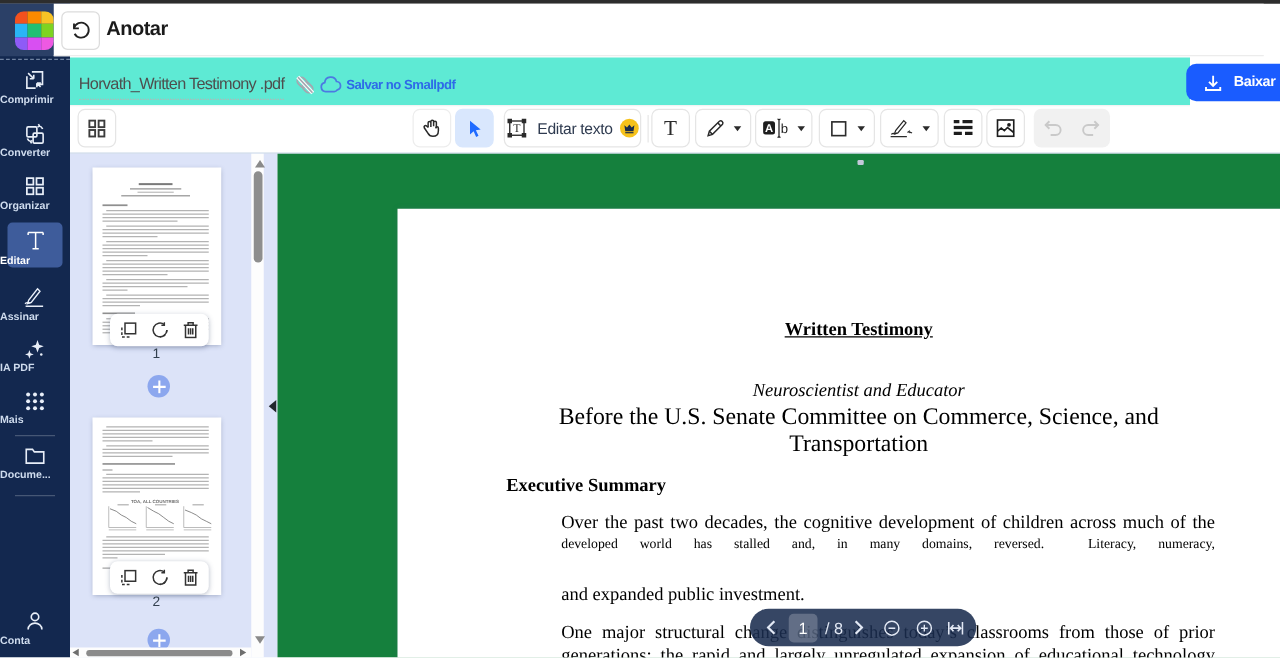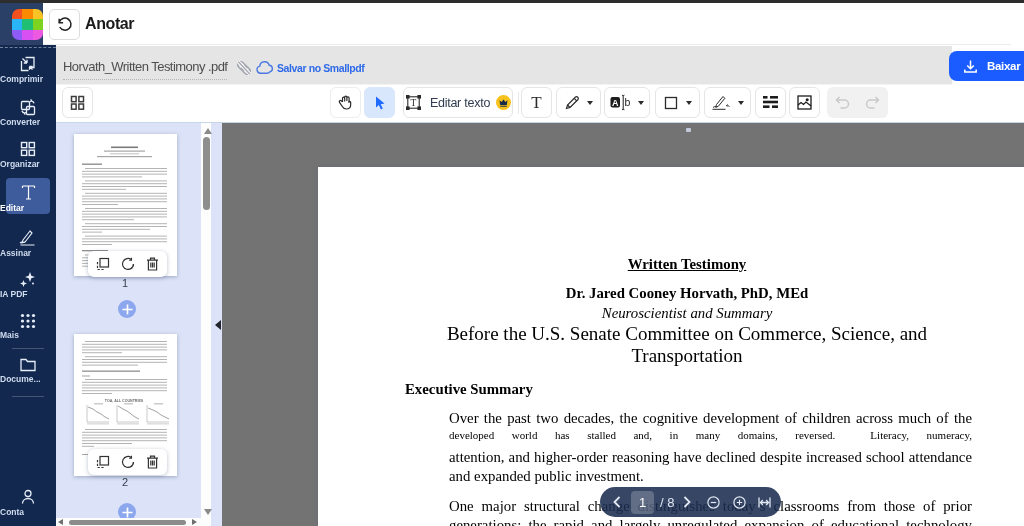--- a/index.html
+++ b/index.html
@@ -15,41 +15,41 @@
   #logoarea { left:0; top:0; width:56px; height:42px; background:#2b4067; }
   #logo { left:12px; top:6px; width:31px; height:31px; border-radius:7px; overflow:hidden; display:grid; grid-template-columns:1fr 1fr 1fr; grid-template-rows:1fr 1fr 1fr; }
   #dash1 { left:0; top:44px; width:56px; height:0; border-top:1px dashed rgba(190,205,230,0.55); }
   .navitem { width:56px; text-align:left; color:#cfdcee; font-size:8.5px; font-weight:600; }
   .navitem svg { display:block; margin:0 auto 1px auto; }
   #editar-box { left:6px; top:175px; width:44px; height:36px; background:#3e5c9b; border-radius:4px; }
   .sdiv { left:12px; width:32px; height:0; border-top:1px solid rgba(255,255,255,0.22); }
 
   
   #row1 { left:43px; top:3px; width:968px; height:42px; background:#fff; border-bottom:1px solid #ececec; }
-  #row2 { left:56px; top:46px; width:896px; height:39px; background:#e5e5e5; border-bottom:1px solid #f3f3f3; }
+  #row2 { left:56px; top:46px; width:896px; height:39px; background:#5eead4; border-bottom:1px solid #f3f3f3; }
   #row3 { left:56px; top:85px; width:968px; height:38px; background:#fff; border-bottom:1px solid #c8d5e6; }
 
   .btn { position:absolute; background:#fff; border:1px solid #e3e3e3; border-radius:6px; display:flex; align-items:center; justify-content:center; }
   #undo-btn { left:6px; top:6px; width:31px; height:31px; border-color:#dcdcdc; border-radius:5px; }
   #anotar { left:42px; top:12px; font-size:16px; letter-spacing:-0.4px; font-weight:700; color:#1a1a1a; }
 
   #fname { left:7px; top:13px; font-size:13px; letter-spacing:-0.55px; color:#4e4e4e; border-bottom:1px dotted #b5b5b5; padding-bottom:5px; }
   #linkico { left:178px; top:12px; }
   #cloudico { left:199px; top:12px; }
   #salvar { left:221px; top:16px; font-size:10.5px; letter-spacing:-0.4px; font-weight:600; color:#2e6ae8; }
   #baixar { left:893px; top:5px; width:131px; height:30px; background:#1a5cff; border-radius:8px; color:#fff; font-size:11.5px; letter-spacing:-0.3px; font-weight:700; display:flex; align-items:center; padding-left:14px; }
   #baixar svg { margin-right:9px; }
 
   
   .tb { position:absolute; top:2px; height:31px; background:#fff; border:1px solid #e5e5e5; border-radius:6px; display:flex; align-items:center; justify-content:center; }
   .caret { width:0; height:0; border-left:3.5px solid transparent; border-right:3.5px solid transparent; border-top:4.5px solid #2b2b2b; margin-left:7px; }
 
   
   #panel { left:56px; top:123px; width:166px; height:403px; background:#dce3f8; }
-  #docarea { left:222px; top:123px; width:802px; height:403px; background:#737373; }
+  #docarea { left:222px; top:123px; width:802px; height:403px; background:#15803d; }
   #page { left:96px; top:44px; width:728px; height:380px; background:#fff; box-shadow:0 0 5px rgba(80,95,135,0.25); }
 
   .thumb { left:18px; width:103px; height:142px; background:#fff; box-shadow:0 1px 4px rgba(60,75,110,0.4); }
   .actbar { left:32px; width:79px; height:26px; background:#fff; border-radius:6px; box-shadow:0 1px 4px rgba(60,75,110,0.35); display:flex; align-items:center; justify-content:space-between; padding:0 8px; }
   .pnum { width:134px; text-align:center; font-size:11px; color:#33404f; left:2px; }
   .plus { left:62px; width:18px; height:18px; border-radius:50%; background:#8ca7ee; color:#fff; display:flex; align-items:center; justify-content:center; }
 
   
   #vtrack { left:145px; top:0px; width:10px; height:403px; background:#fdfdfd; }
   #vthumb { left:146.5px; top:14px; width:7px; height:73px; background:#8e8e8e; border-radius:4px; }
@@ -455,27 +455,25 @@
   <div class="tri abs" style="left:2px;top:396px;border-top:3.5px solid transparent;border-bottom:3.5px solid transparent;border-right:5px solid #6e6e6e"></div>
   <div id="hthumb" class="abs"></div>
   <div class="tri abs" style="left:136px;top:396px;border-top:3.5px solid transparent;border-bottom:3.5px solid transparent;border-left:5px solid #6e6e6e"></div>
   <div class="tri abs" id="collapse" style="border-top:5.5px solid transparent;border-bottom:5.5px solid transparent;border-right:6px solid #22262c"></div>
 </div>
 
 <div id="docarea" class="abs">
   <div id="page" class="abs"></div>
   <div class="abs" style="left:464px;top:5px;width:5px;height:4px;background:#c3c9da;border-radius:1px"></div>
   <div class="doc ctr" style="top:133px;font-size:14.8px;font-weight:bold;text-decoration:underline">Written Testimony</div>
-  <div class="doc ctr" style="top:162px;font-size:14.8px;font-weight:bold">Dr. Jared Cooney Horvath, PhD, MEd</div>
-  <div class="doc ctr" style="top:181.5px;font-size:14.8px;font-style:italic">Neuroscientist and Summary</div>
+  <div class="doc ctr" style="top:181.5px;font-size:14.8px;font-style:italic">Neuroscientist and Educator</div>
   <div class="doc ctr" style="top:200px;font-size:19px">Before the U.S. Senate Committee on Commerce, Science, and Transportation</div>
   <div class="doc" style="left:183px;top:258px;font-size:14.8px;font-weight:bold">Executive Summary</div>
   <div class="doc just" style="top:287px;font-size:14.8px">Over the past two decades, the cognitive development of children across much of the</div>
   <div class="doc just" style="top:306.4px;font-size:11px">developed world has stalled and, in many domains, reversed.&nbsp; Literacy, numeracy,</div>
-  <div class="doc just" style="top:325.8px;font-size:14.8px">attention, and higher-order reasoning have declined despite increased school attendance</div>
   <div class="doc" style="left:227px;top:345.2px;font-size:14.8px">and expanded public investment.</div>
   <div class="doc just" style="top:374.5px;font-size:14.8px">One major structural change distinguishes today’s classrooms from those of prior</div>
   <div class="doc just" style="top:394px;font-size:14.8px">generations: the rapid and largely unregulated expansion of educational technology</div>
 
   <div id="pill" class="abs" style="left:378px;top:364px">
     <svg style="margin-left:13px" width="8" height="12" viewBox="0 0 8 12" fill="none" stroke="#e2e8f4" stroke-width="1.8">
         <path d="M6.5 1 L1.5 6 l5 5"></path>
       </svg>
     <div id="pagebox" style="margin-left:10px">1</div>
     <span style="margin-left:6px;font-size:13px">/ 8</span>

